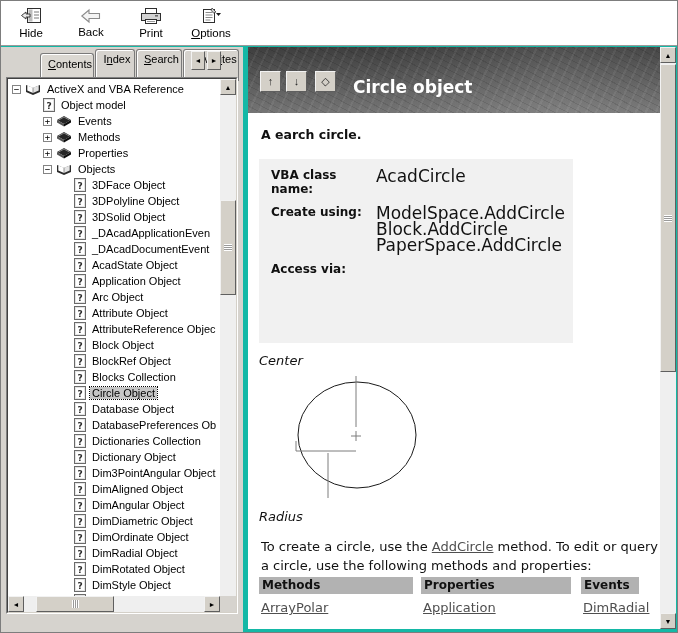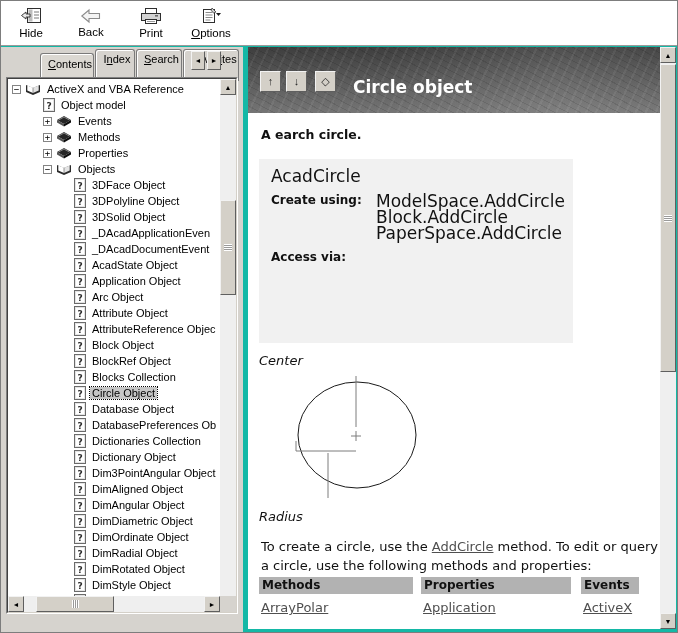--- a/index.html
+++ b/index.html
@@ -465,20 +465,21 @@
           <span>◇</span>
         </div>
       <div class="banner-title">Circle object</div>
     </div>
 
     <div class="content-body">
       <div class="intro">A earch circle.</div>
 
       <div class="info-box">
           <div class="info-row">
+            <div class="info-label">VBA class name:</div>
             <div class="info-values">
               <div>AcadCircle</div>
             </div>
           </div>
           <div class="info-row">
             <div class="info-label">Create using:</div>
             <div class="info-values">
               <div>ModelSpace.AddCircle</div>
               <div>Block.AddCircle</div>
               <div>PaperSpace.AddCircle</div>
@@ -504,21 +505,21 @@
       <div class="paragraph"><span>To create a circle, use the </span><a class="link">AddCircle</a><span> method. To edit or query a circle, use the following methods and properties:</span></div>
 
       <div class="t-row" style="top:464px;height:17px;">
           <div class="th" style="left: 11px; width: 154px;">Methods</div>
           <div class="th" style="left: 173px; width: 150px;">Properties</div>
           <div class="th" style="left: 333px; width: 58px;">Events</div>
         </div>
       <div class="t-row" style="top:487px;height:17px;">
           <span class="tlink" style="left: 13px;">ArrayPolar</span>
           <span class="tlink" style="left: 175px;">Application</span>
-          <span class="tlink" style="left: 335px;">ActiveX</span>
+          <span class="tlink" style="left: 335px;">DimRadial</span>
         </div>
     </div>
   </div>
 
   <div class="content-vsb">
     <div class="sb-btn btn3d" style="left:0;top:0;">
         <span>▲</span>
       </div>
     <div class="sb-thumb btn3d" style="left:0;top:17px;width:16px;height:308px;">
         <span class="grip"></span>

